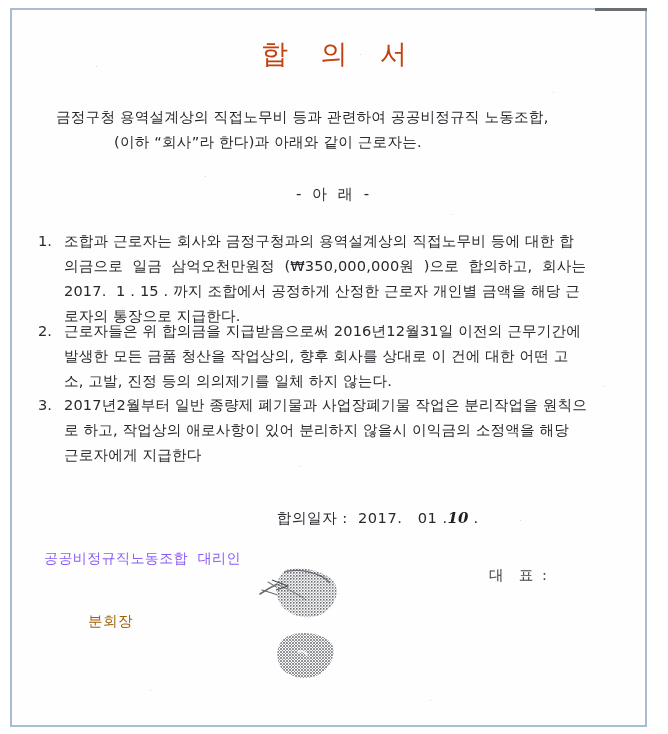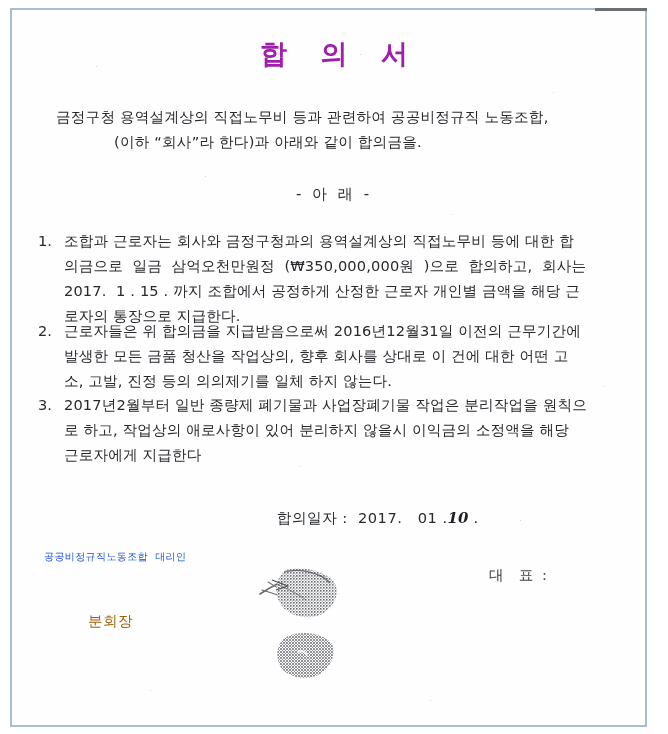--- a/index.html
+++ b/index.html
@@ -63,22 +63,22 @@
   }
 
   .doc-title {
     position: absolute;
     left: 0;
     top: 36px;
     width: 668px;
     text-align: center;
     font-size: 27px;
     letter-spacing: 12px;
-    font-weight: 700;
-    color: #a21caf;
+    font-weight: 400;
+    color: #c2410c;
     text-indent: 12px;
   }
 
   .intro-block {
     position: absolute;
     left: 40px;
     top: 104px;
     width: 596px;
     font-size: 14.6px;
     line-height: 25px;
@@ -146,23 +146,23 @@
     font-size: 15px;
     font-weight: 600;
     color: #1d1f22;
     letter-spacing: 0;
   }
 
   .signature-union-label {
     position: absolute;
     left: 44px;
     top: 550px;
-    font-size: 10px;
+    font-size: 14px;
     letter-spacing: 0.4px;
-    color: #1d4ed8;
+    color: #8b5cf6;
     white-space: pre;
     text-align: right;
   }
   .signature-branch-label {
     position: absolute;
     left: 88px;
     top: 612px;
     font-size: 14.6px;
     letter-spacing: 0.4px;
     color: #a16207;
@@ -219,21 +219,21 @@
   <div id="paper-surface"></div>
   <div id="page-border"></div>
   <div id="scan-edge-artifact"></div>
 
   <div id="doc-body">
 
     <div class="doc-title">합 의 서</div>
 
     <div class="intro-block">
       <span class="intro-line l1">금정구청 용역설계상의 직접노무비 등과 관련하여 공공비정규직 노동조합,</span>
-      <span class="intro-line l3">(이하 “회사”라 한다)과 아래와 같이 합의금을.</span>
+      <span class="intro-line l3">(이하 “회사”라 한다)과 아래와 같이 근로자는.</span>
     </div>
 
     <div class="below-marker">- 아    래 -</div>
 
     <div class="clause" id="clause-1">
       <span class="clause-num">1.</span>
       <span class="clause-text">
         <span class="cl">조합과 근로자는 회사와 금정구청과의 용역설계상의 직접노무비 등에 대한 합</span>
         <span class="cl">의금으로  일금  삼억오천만원정  (₩350,000,000원  )으로  합의하고,  회사는</span>
         <span class="cl">2017.  1 . 15 . 까지 조합에서 공정하게 산정한 근로자 개인별 금액을 해당 근</span>

